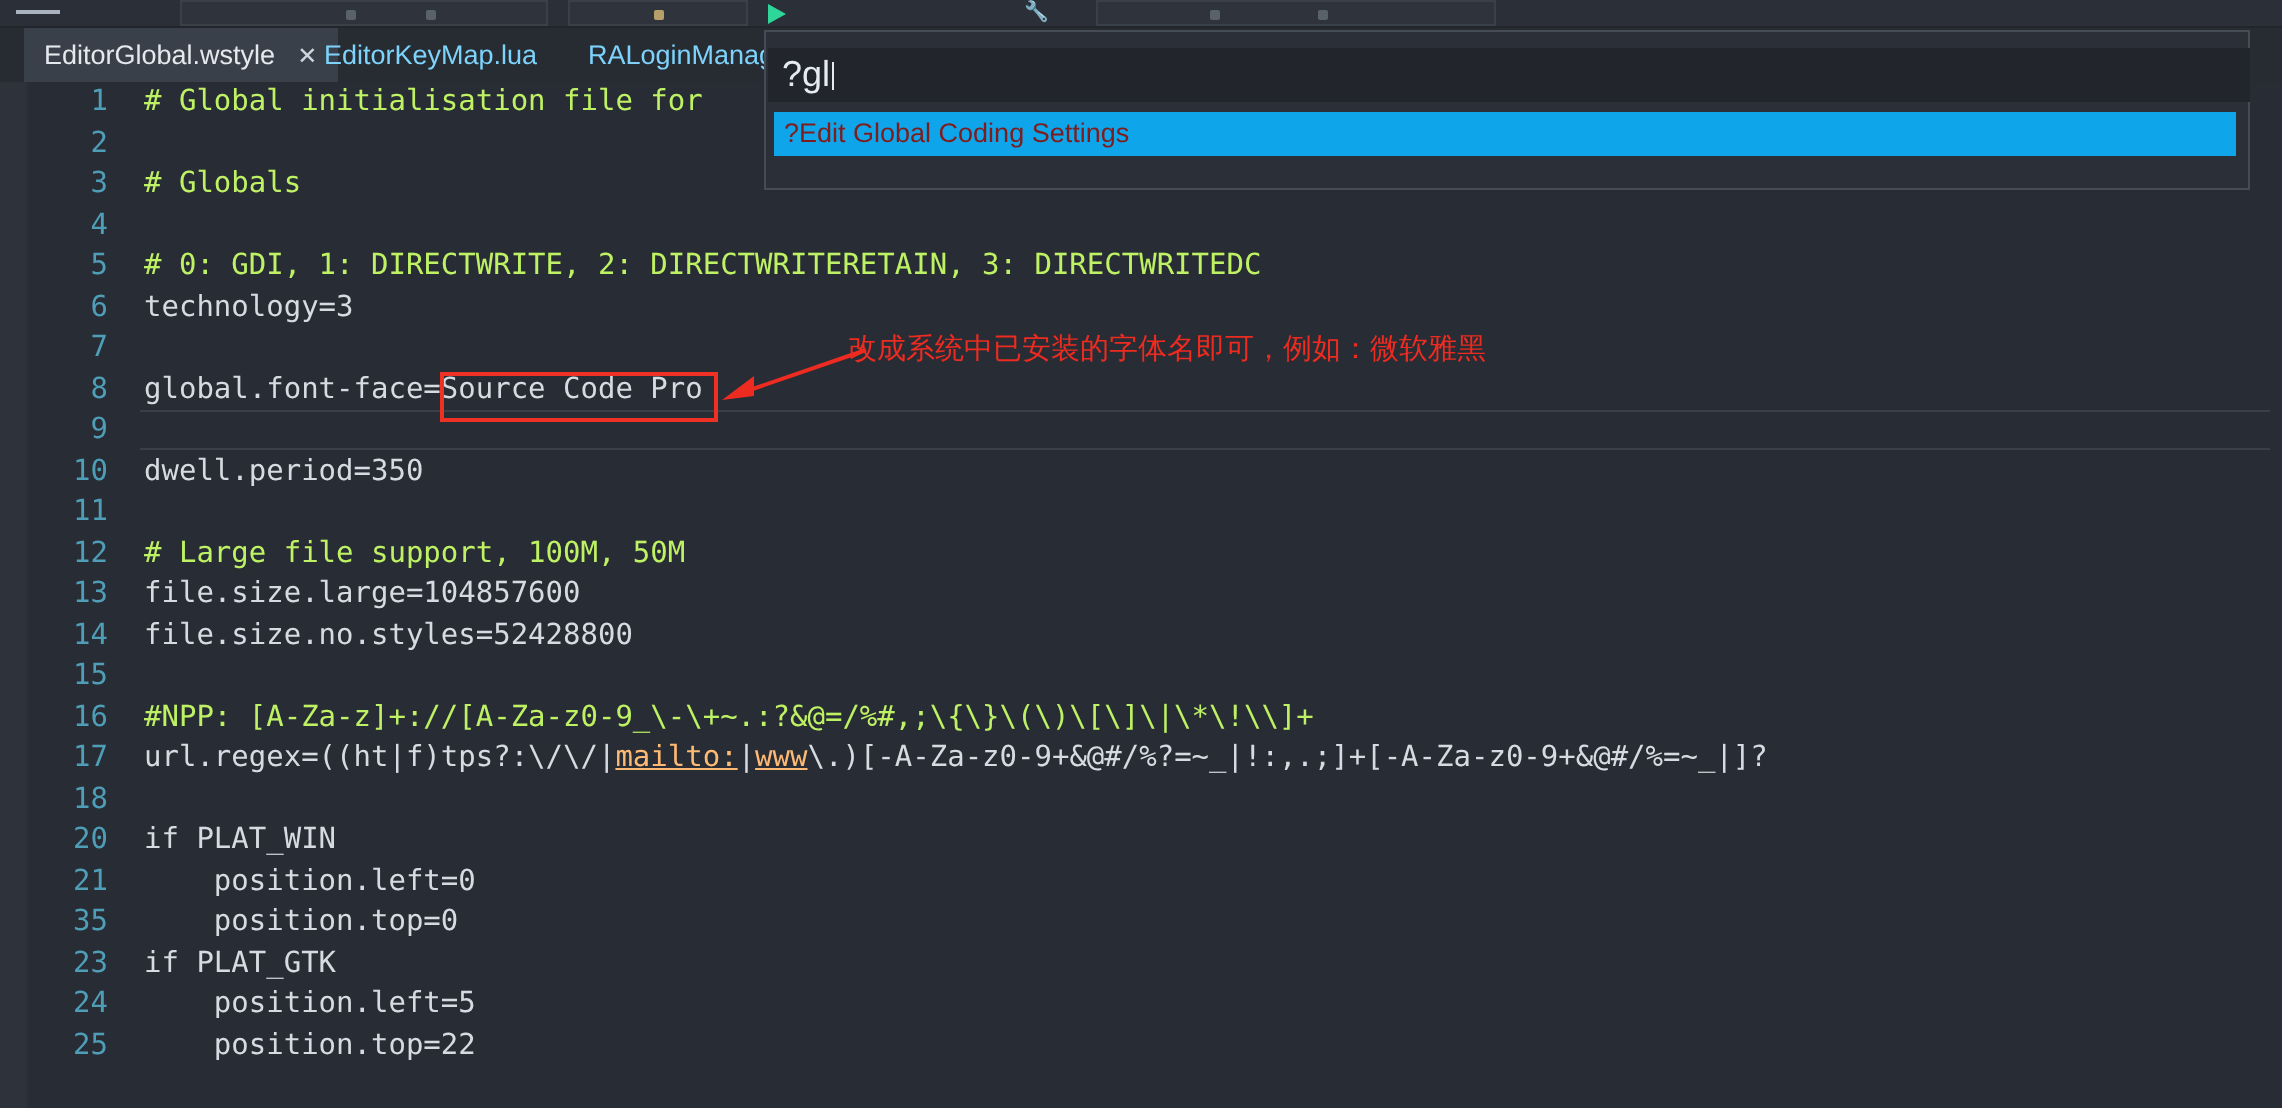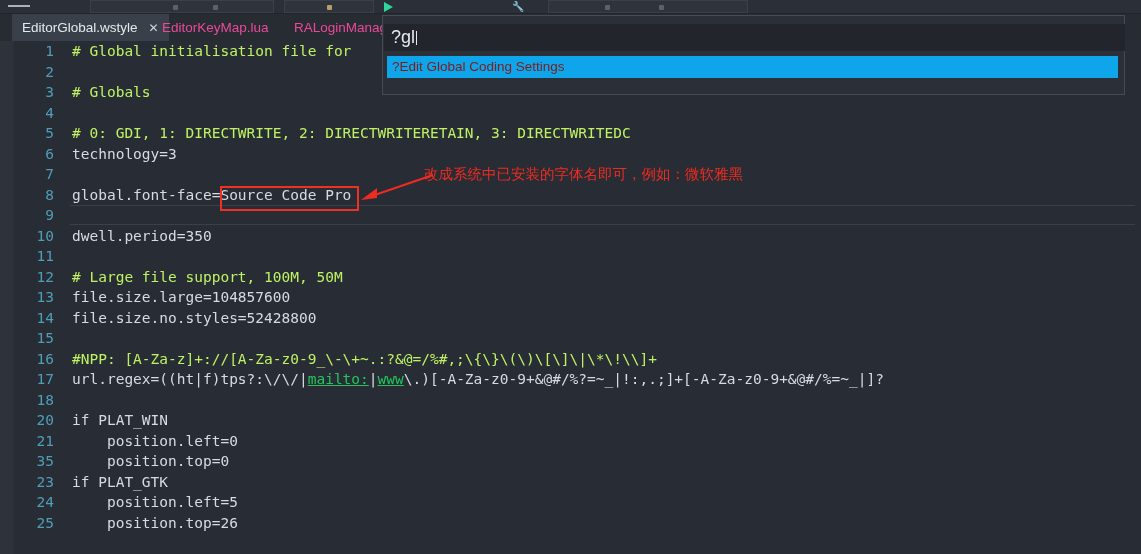--- a/index.html
+++ b/index.html
@@ -63,21 +63,21 @@
     left: 0; top: 14px;
     width: 1141px; height: 27px;
     background: #272c33;
   }
   .tab {
     position: absolute;
     top: 0; height: 27px;
     display: flex; align-items: center;
     padding: 0 10px;
     font-size: 13.5px;
-    color: #ec4899;
+    color: #7dd3fc;
     white-space: nowrap;
     cursor: default;
   }
   .tab.active {
     background: #3a4049;
     color: #e4e9ee;
   }
   .tab-close {
     margin-left: 11px;
     font-size: 12px;
@@ -126,21 +126,21 @@
     color: #4f9eb8;
     font-size: 14.5px;
   }
   .code {
     position: absolute;
     left: 72px;
     color: #d6dbe1;
     white-space: pre;
   }
   .cmt { color: #bef264; }
-  .lnk { color: #22c55e; text-decoration: underline; }
+  .lnk { color: #fdba74; text-decoration: underline; }
 
   .row.current .code-bg {
     position: absolute;
     left: 70px; top: 0px;
     width: 1065px; height: 20px;
     border-top: 1px solid #3a3f48;
     border-bottom: 1px solid #3a3f48;
   }
 
   
@@ -261,21 +261,21 @@
         <div class="row"><span class="lnum">14</span><span class="code">file.size.no.styles=52428800</span></div>
         <div class="row"><span class="lnum">15</span><span class="code"></span></div>
         <div class="row"><span class="lnum">16</span><span class="code cmt">#NPP: [A-Za-z]+://[A-Za-z0-9_\-\+~.:?&amp;@=/%#,;\{\}\(\)\[\]\|\*\!\\]+</span></div>
         <div class="row"><span class="lnum">17</span><span class="code"><span>url.regex=((ht|f)tps?:\/\/|</span><span class="lnk">mailto:</span><span>|</span><span class="lnk">www</span><span>\.)[-A-Za-z0-9+&amp;@#/%?=~_|!:,.;]+[-A-Za-z0-9+&amp;@#/%=~_|]?</span></span></div>
         <div class="row"><span class="lnum">18</span><span class="code"></span></div>
         <div class="row"><span class="lnum">20</span><span class="code">if PLAT_WIN</span></div>
         <div class="row"><span class="lnum">21</span><span class="code">    position.left=0</span></div>
         <div class="row"><span class="lnum">35</span><span class="code">    position.top=0</span></div>
         <div class="row"><span class="lnum">23</span><span class="code">if PLAT_GTK</span></div>
         <div class="row"><span class="lnum">24</span><span class="code">    position.left=5</span></div>
-        <div class="row"><span class="lnum">25</span><span class="code">    position.top=26</span></div>
+        <div class="row"><span class="lnum">25</span><span class="code">    position.top=22</span></div>
       </div>
   </div>
 
   <div class="redbox"></div>
   <svg class="arrow-svg" viewBox="0 0 80 32">
     <line x1="78" y1="3" x2="14" y2="25" stroke="#ee2b20" stroke-width="2"></line>
     <polygon points="6,28 22,16 22,26" fill="#ee2b20"></polygon>
   </svg>
   <div class="anno-text">改成系统中已安装的字体名即可，例如：微软雅黑</div>
 

